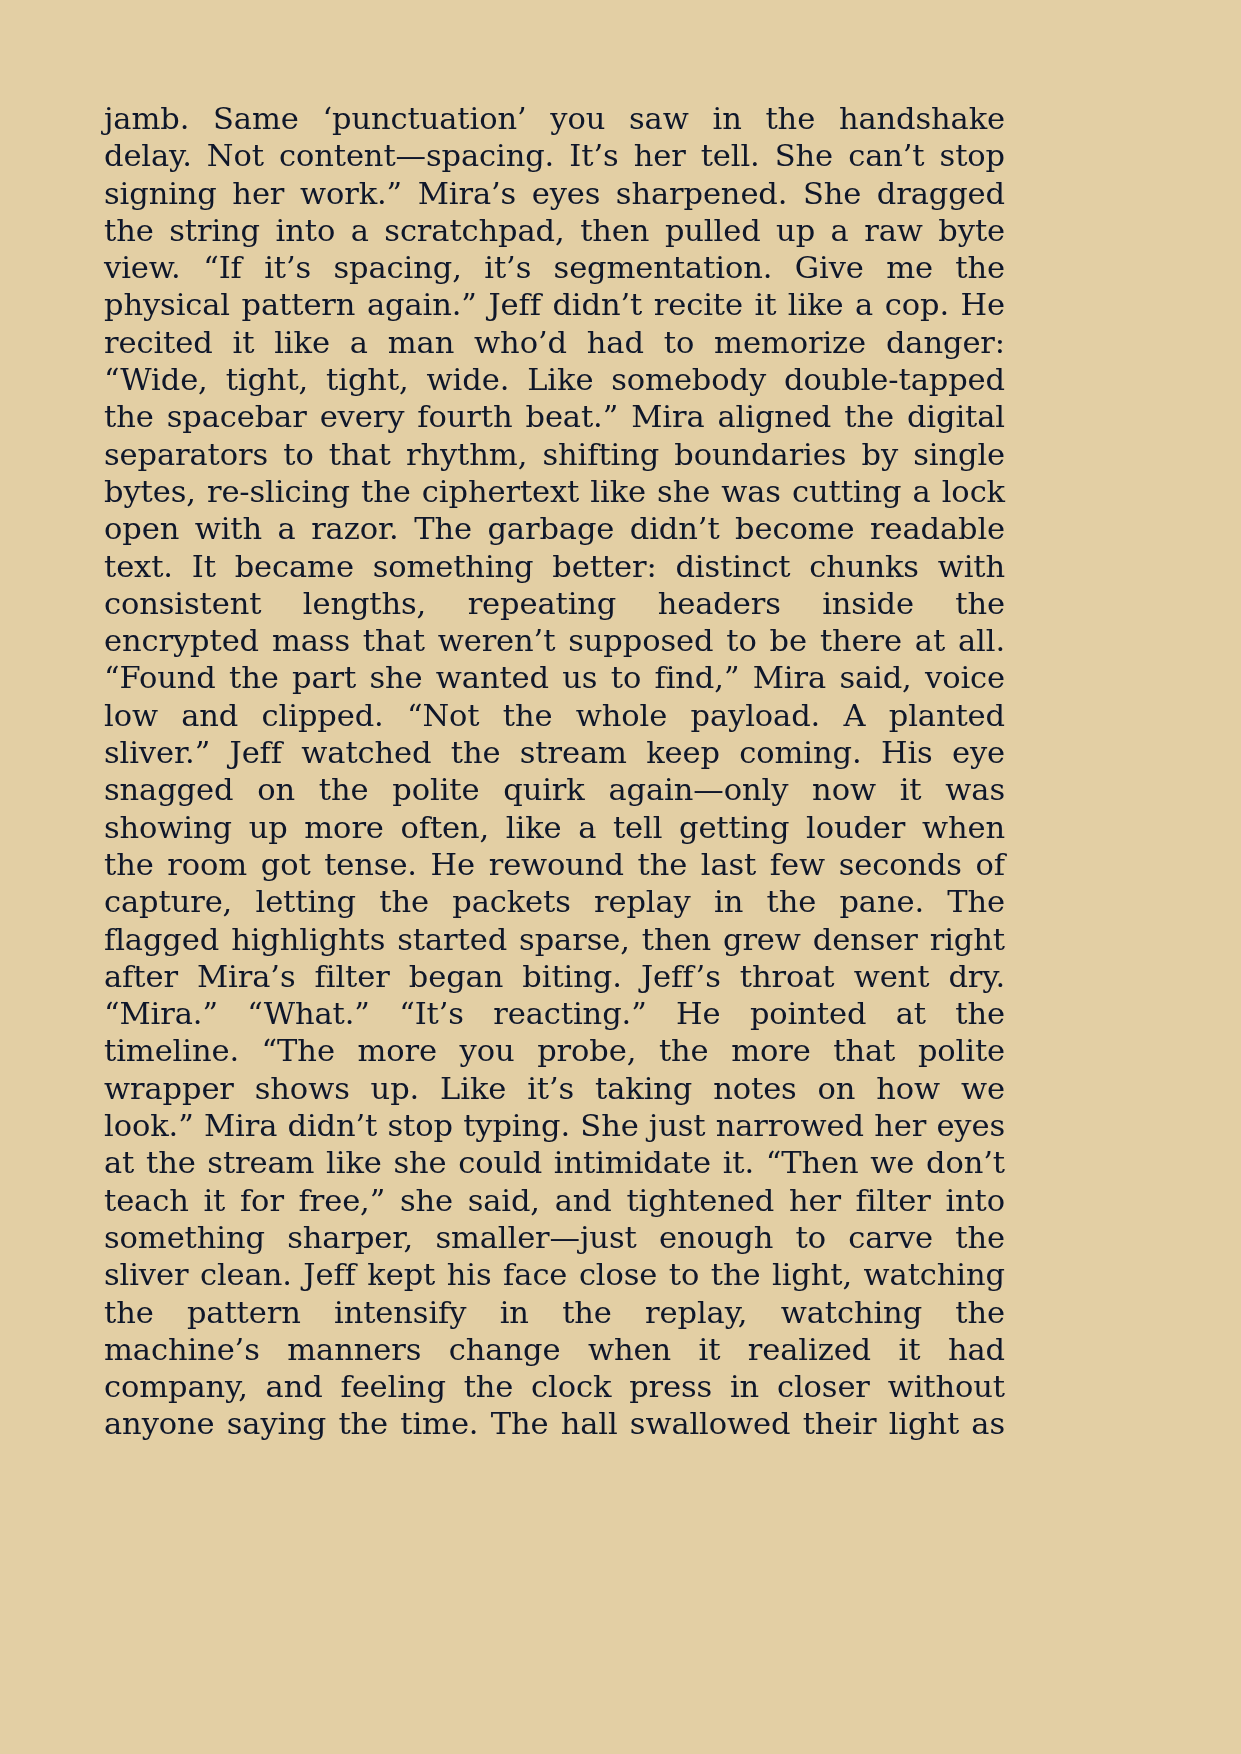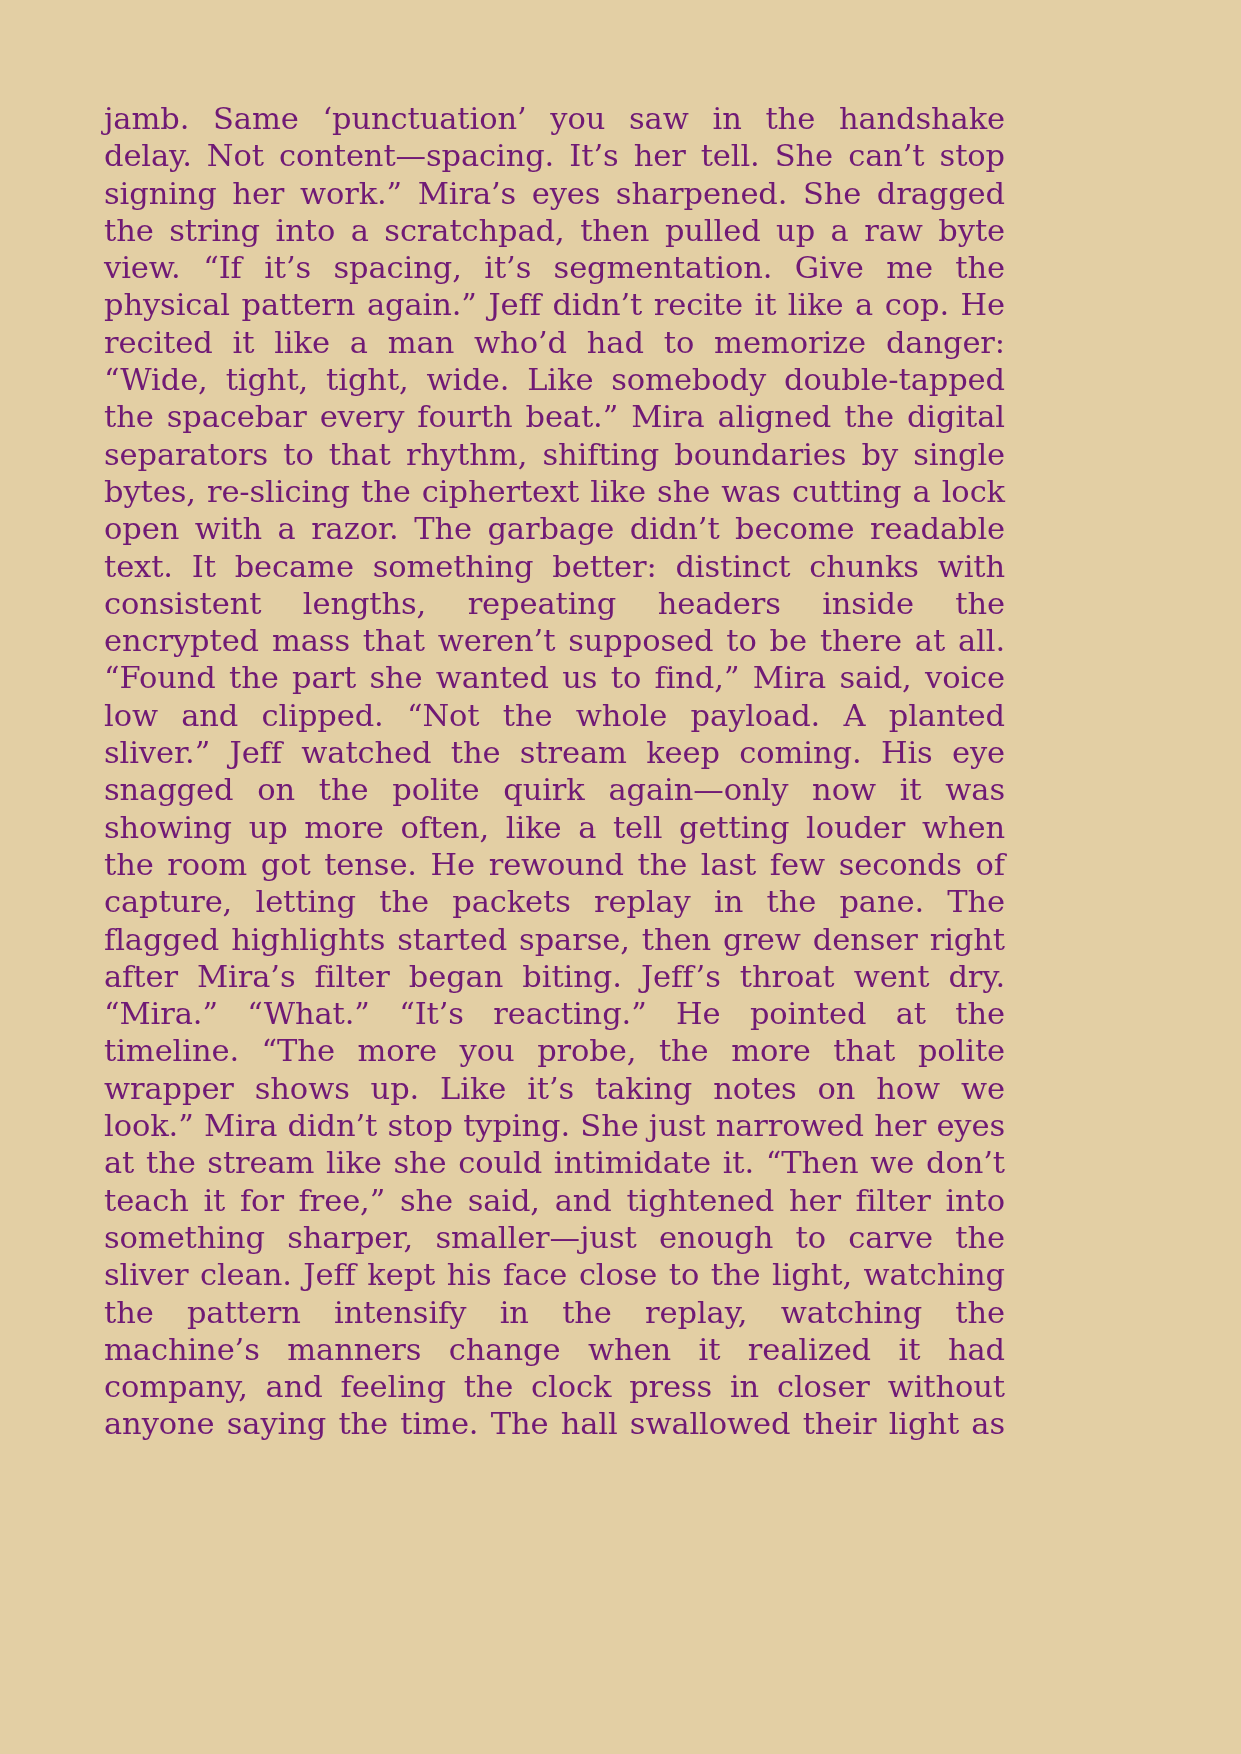--- a/index.html
+++ b/index.html
@@ -22,21 +22,21 @@
   }
   .text-block {
     position: absolute;
     left: 104px;
     top: 100px;
     width: 901px;
     text-align: justify;
     text-justify: inter-word;
     font-size: 30.5px;
     line-height: 37.3px;
-    color: #701a75;
+    color: #0f172a;
     letter-spacing: -0.1px;
     word-spacing: 0.5px;
     -webkit-font-smoothing: antialiased;
   }
   .text-block p {
     margin: 0;
     text-align: justify;
     text-indent: 0;
   }
   

